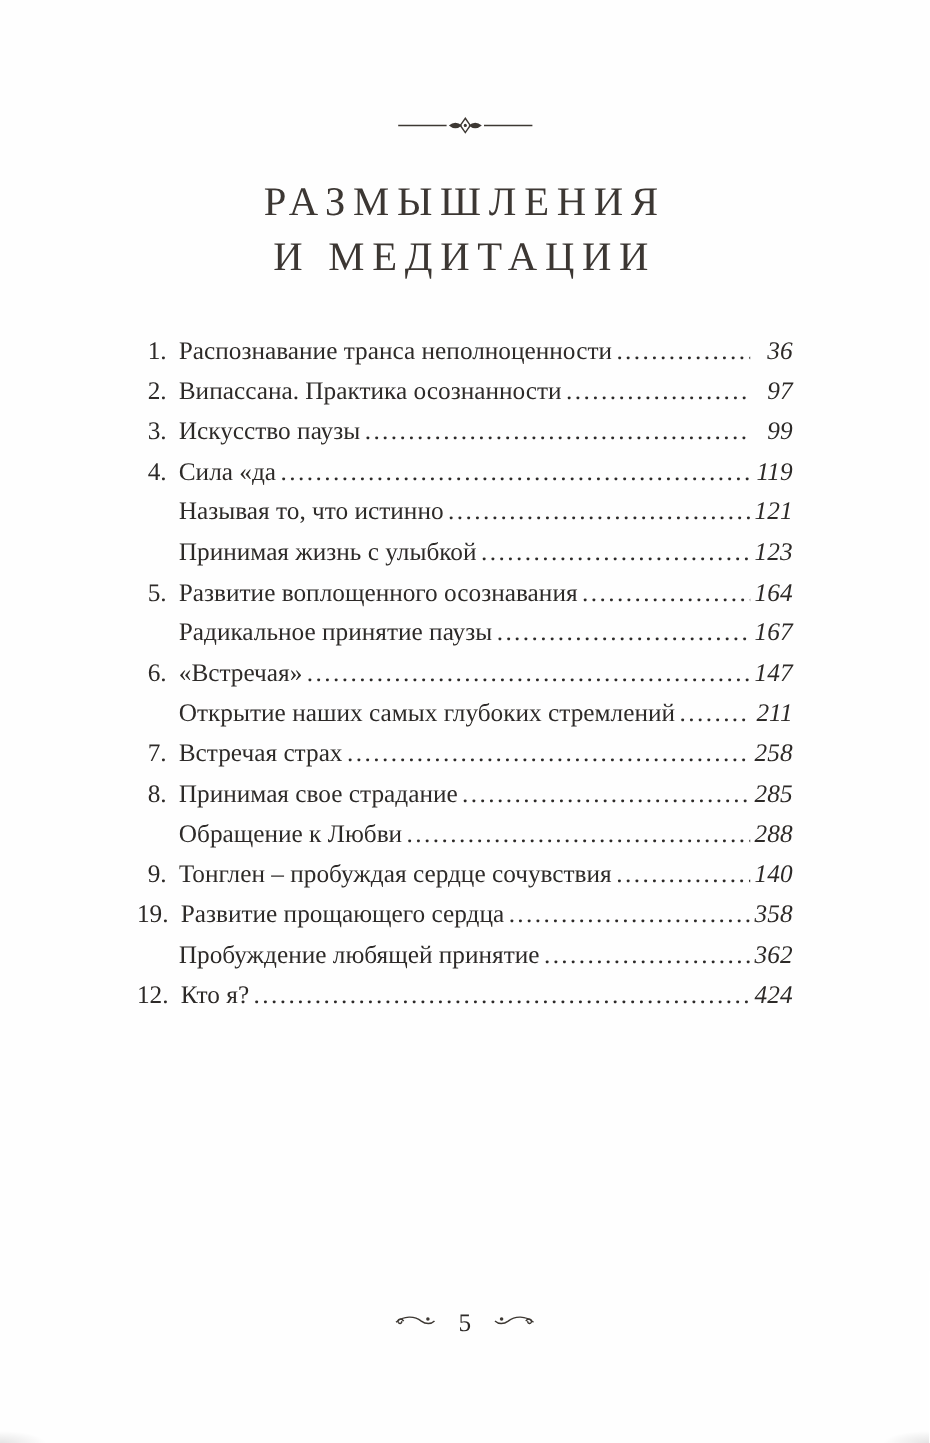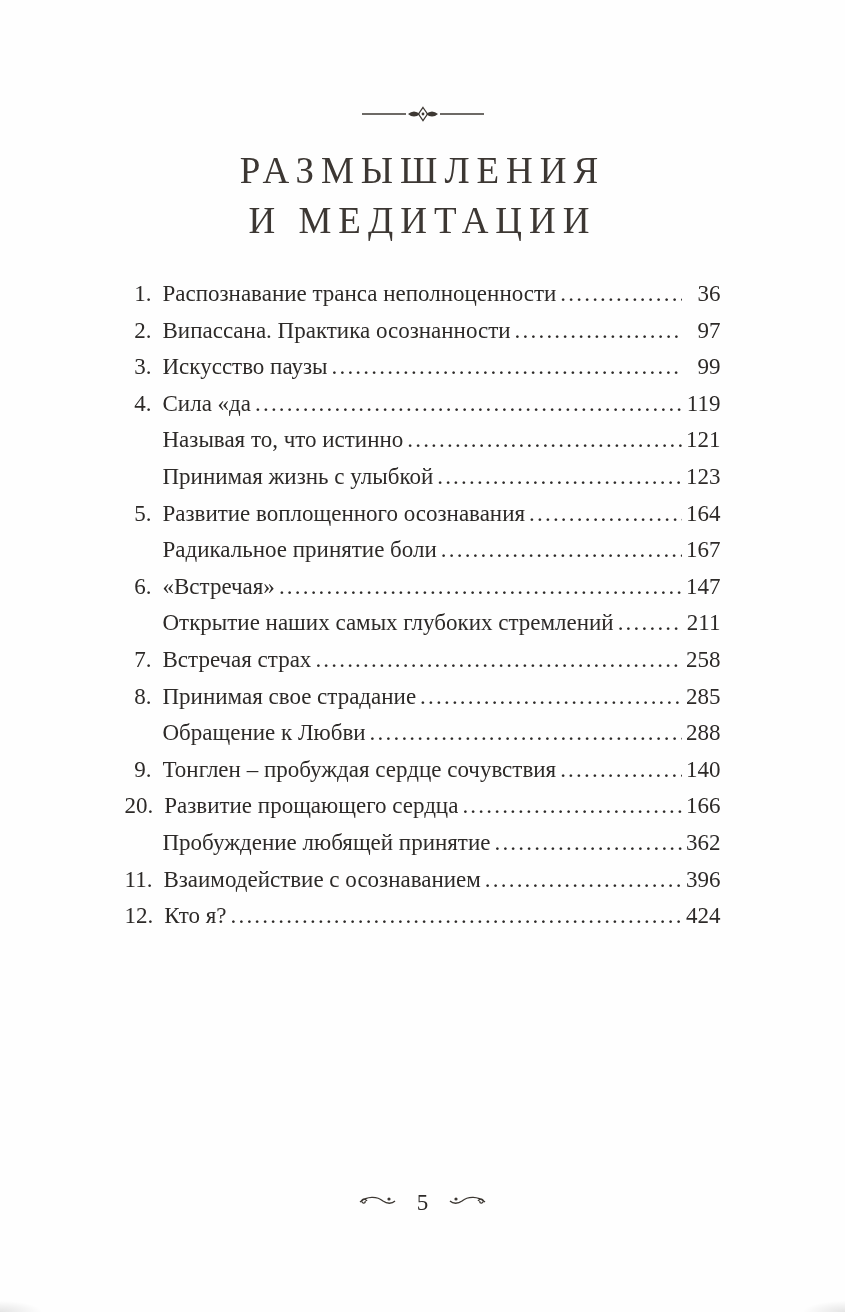--- a/index.html
+++ b/index.html
@@ -11,20 +11,21 @@
   .page {
     position: relative;
     width: 845px;
     height: 1312px;
     margin: 0 auto;
     background: #fefefe;
     display: flex;
     flex-direction: column;
     align-items: center;
     overflow: hidden;
+    gap: 12px;
   }
   
   .page::after {
     content: "";
     position: absolute;
     left: 0; right: 0; bottom: 0;
     height: 18px;
     background:
       radial-gradient(60px 16px at 0% 100%, rgba(0,0,0,0.10), rgba(0,0,0,0) 70%),
       radial-gradient(60px 16px at 100% 100%, rgba(0,0,0,0.10), rgba(0,0,0,0) 70%);
@@ -74,20 +75,21 @@
     min-width: 8px;
   }
   .toc-dots::after {
     content: "....................................................................................................................................";
     letter-spacing: 2.2px;
   }
   .toc-page {
     flex: 0 0 auto;
     min-width: 36px;
     text-align: right;
+    font-style: italic;
   }
   .footer {
     margin-top: auto;
     margin-bottom: 96px;
     display: flex;
     align-items: center;
     gap: 20px;
     color: #2d2a28;
   }
   .footer-page-number {
@@ -161,21 +163,21 @@
 
     <div class="toc-row">
       <span class="toc-num">5.</span>
       <span class="toc-label">Развитие воплощенного осознавания </span>
       <span class="toc-dots"></span>
       <span class="toc-page">164</span>
     </div>
 
     <div class="toc-row">
       <span class="toc-num"></span>
-      <span class="toc-label">Радикальное принятие боли</span>
+      <span class="toc-label">Радикальное принятие паузы</span>
       <span class="toc-dots"></span>
       <span class="toc-page">167</span>
     </div>
 
     <div class="toc-row">
       <span class="toc-num">6.</span>
       <span class="toc-label">«Встречая»</span>
       <span class="toc-dots"></span>
       <span class="toc-page">147</span>
     </div>
@@ -209,39 +211,33 @@
     </div>
 
     <div class="toc-row">
       <span class="toc-num">9.</span>
       <span class="toc-label">Тонглен – пробуждая сердце сочувствия </span>
       <span class="toc-dots"></span>
       <span class="toc-page">140</span>
     </div>
 
     <div class="toc-row">
-      <span class="toc-num">20.</span>
+      <span class="toc-num">19.</span>
       <span class="toc-label">Развитие прощающего сердца</span>
       <span class="toc-dots"></span>
-      <span class="toc-page">166</span>
+      <span class="toc-page">358</span>
     </div>
 
     <div class="toc-row">
       <span class="toc-num"></span>
       <span class="toc-label">Пробуждение любящей принятие</span>
       <span class="toc-dots"></span>
       <span class="toc-page">362</span>
     </div>
 
-    <div class="toc-row">
-      <span class="toc-num">11.</span>
-      <span class="toc-label">Взаимодействие с осознаванием</span>
-      <span class="toc-dots"></span>
-      <span class="toc-page">396</span>
-    </div>
 
     <div class="toc-row">
       <span class="toc-num">12.</span>
       <span class="toc-label">Кто я?</span>
       <span class="toc-dots"></span>
       <span class="toc-page">424</span>
     </div>
   </div>
 
   <div class="footer">

